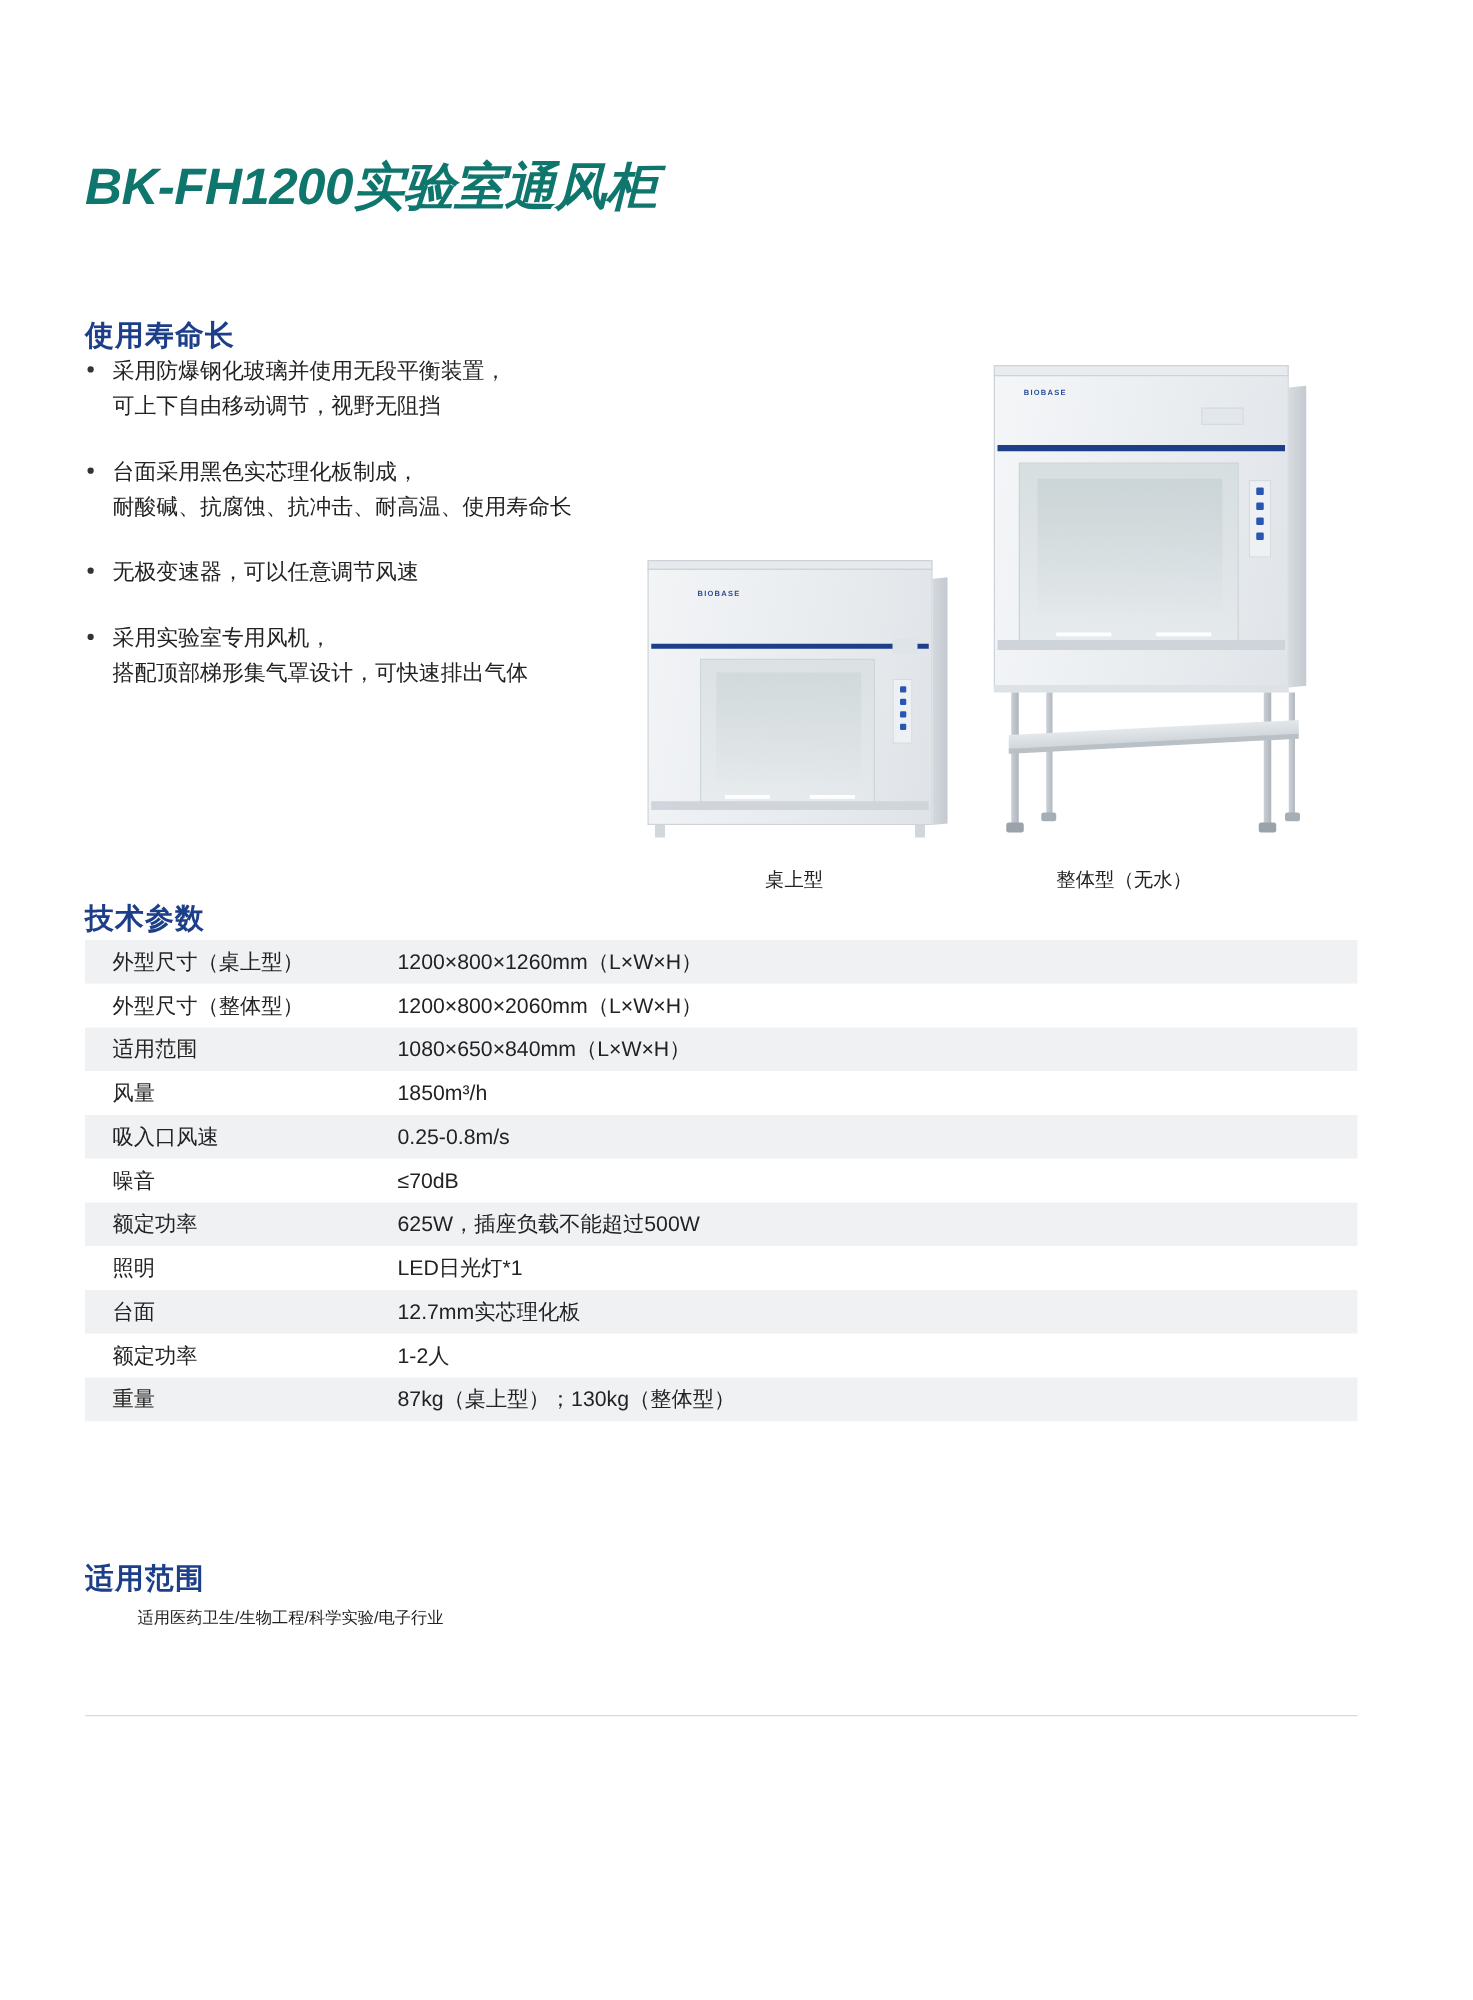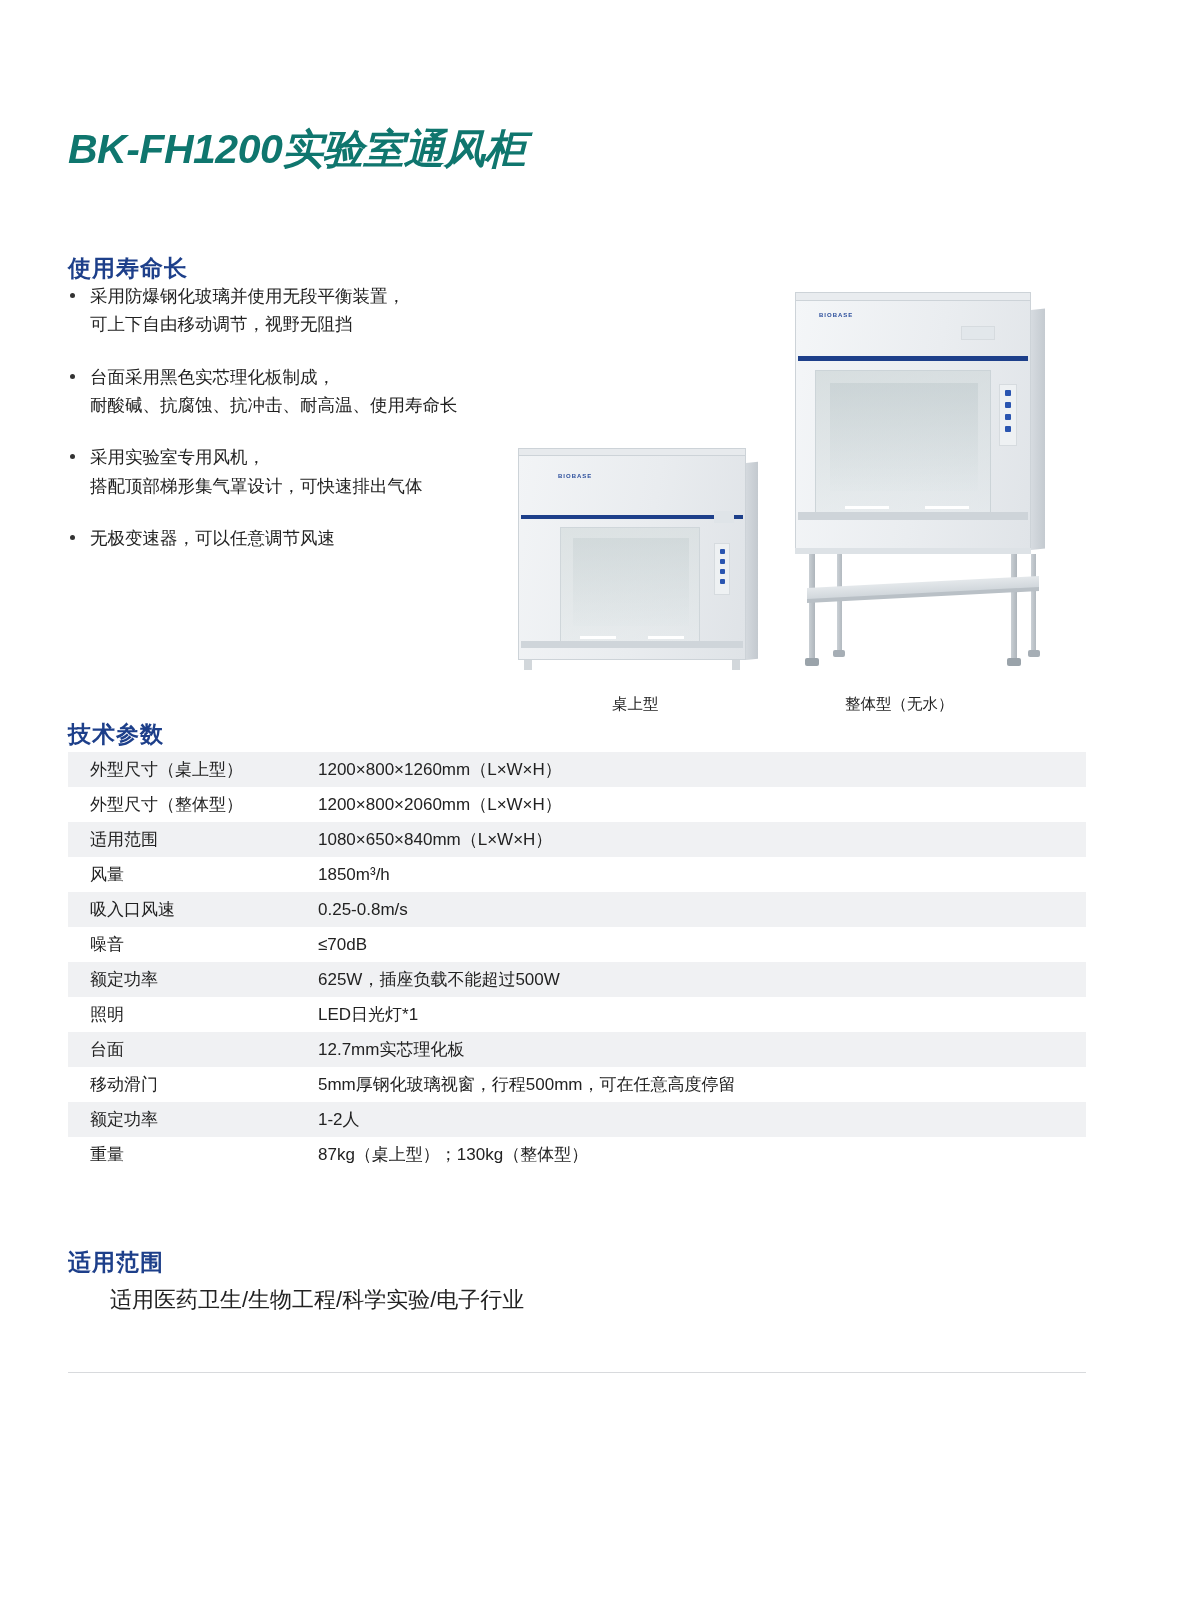--- a/index.html
+++ b/index.html
@@ -241,21 +241,21 @@
     padding-left: 10px;
     color: #222;
     white-space: nowrap;
   }
 
   
   .scope-text {
     position: absolute;
     left: 110px;
     top: 1285px;
-    font-size: 22px;
+    font-size: 13px;
     color: #222;
     white-space: nowrap;
   }
 
   .footer-rule {
     position: absolute;
     left: 68px;
     top: 1372px;
     width: 1018px;
     height: 1px;
@@ -274,25 +274,25 @@
   <ul class="features">
     <li>
       <span class="ln">采用防爆钢化玻璃并使用无段平衡装置，</span>
       <span class="ln">可上下自由移动调节，视野无阻挡</span>
     </li>
     <li>
       <span class="ln">台面采用黑色实芯理化板制成，</span>
       <span class="ln">耐酸碱、抗腐蚀、抗冲击、耐高温、使用寿命长</span>
     </li>
     <li>
+      <span class="ln">无极变速器，可以任意调节风速</span>
+    </li>
+    <li>
       <span class="ln">采用实验室专用风机，</span>
       <span class="ln">搭配顶部梯形集气罩设计，可快速排出气体</span>
-    </li>
-    <li>
-      <span class="ln">无极变速器，可以任意调节风速</span>
     </li>
   </ul>
 
   <div class="product-area">
 
     <div class="unit-desktop">
       <div class="ud-top"></div>
       <div class="ud-body"></div>
       <div class="ud-side"></div>
       <div class="ud-logo">BIOBASE</div>
@@ -382,24 +382,20 @@
       </tr>
       <tr>
         <td class="k">照明</td>
         <td class="v">LED日光灯*1</td>
       </tr>
       <tr>
         <td class="k">台面</td>
         <td class="v">12.7mm实芯理化板</td>
       </tr>
       <tr>
-        <td class="k">移动滑门</td>
-        <td class="v">5mm厚钢化玻璃视窗，行程500mm，可在任意高度停留</td>
-      </tr>
-      <tr>
         <td class="k">额定功率</td>
         <td class="v">1-2人</td>
       </tr>
       <tr>
         <td class="k">重量</td>
         <td class="v">87kg（桌上型）；130kg（整体型）</td>
       </tr>
     </tbody>
   </table>
 

